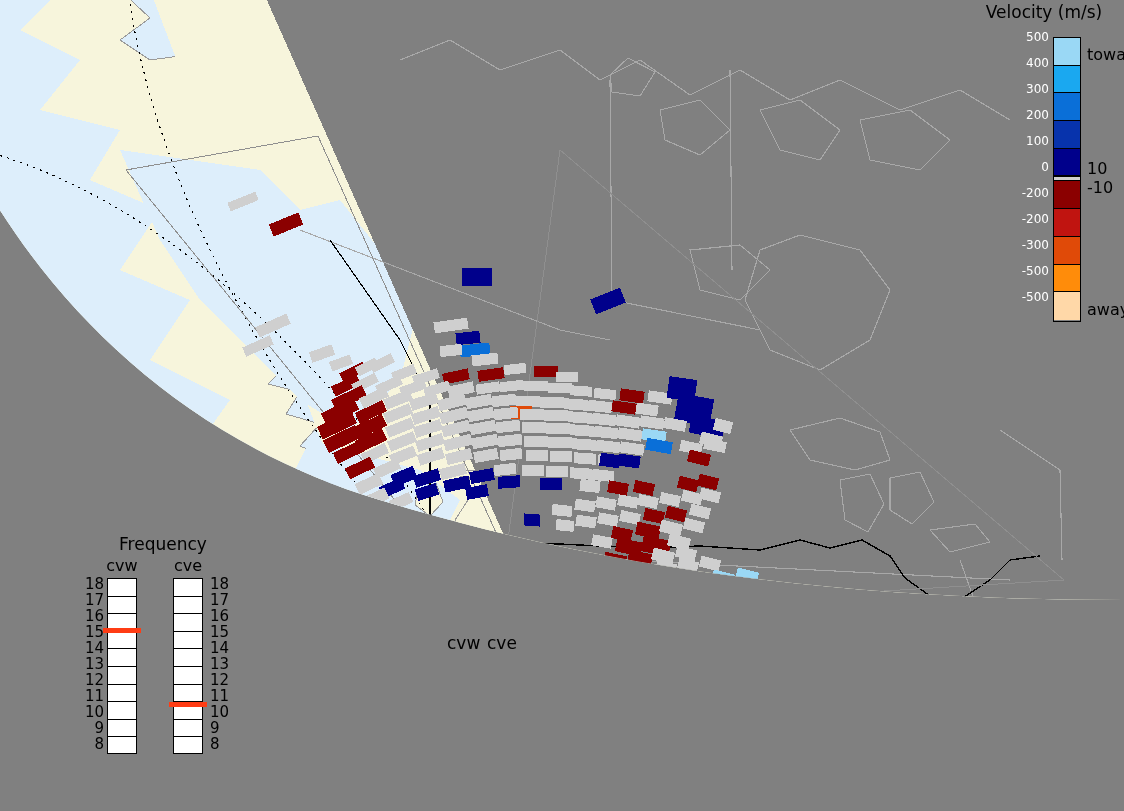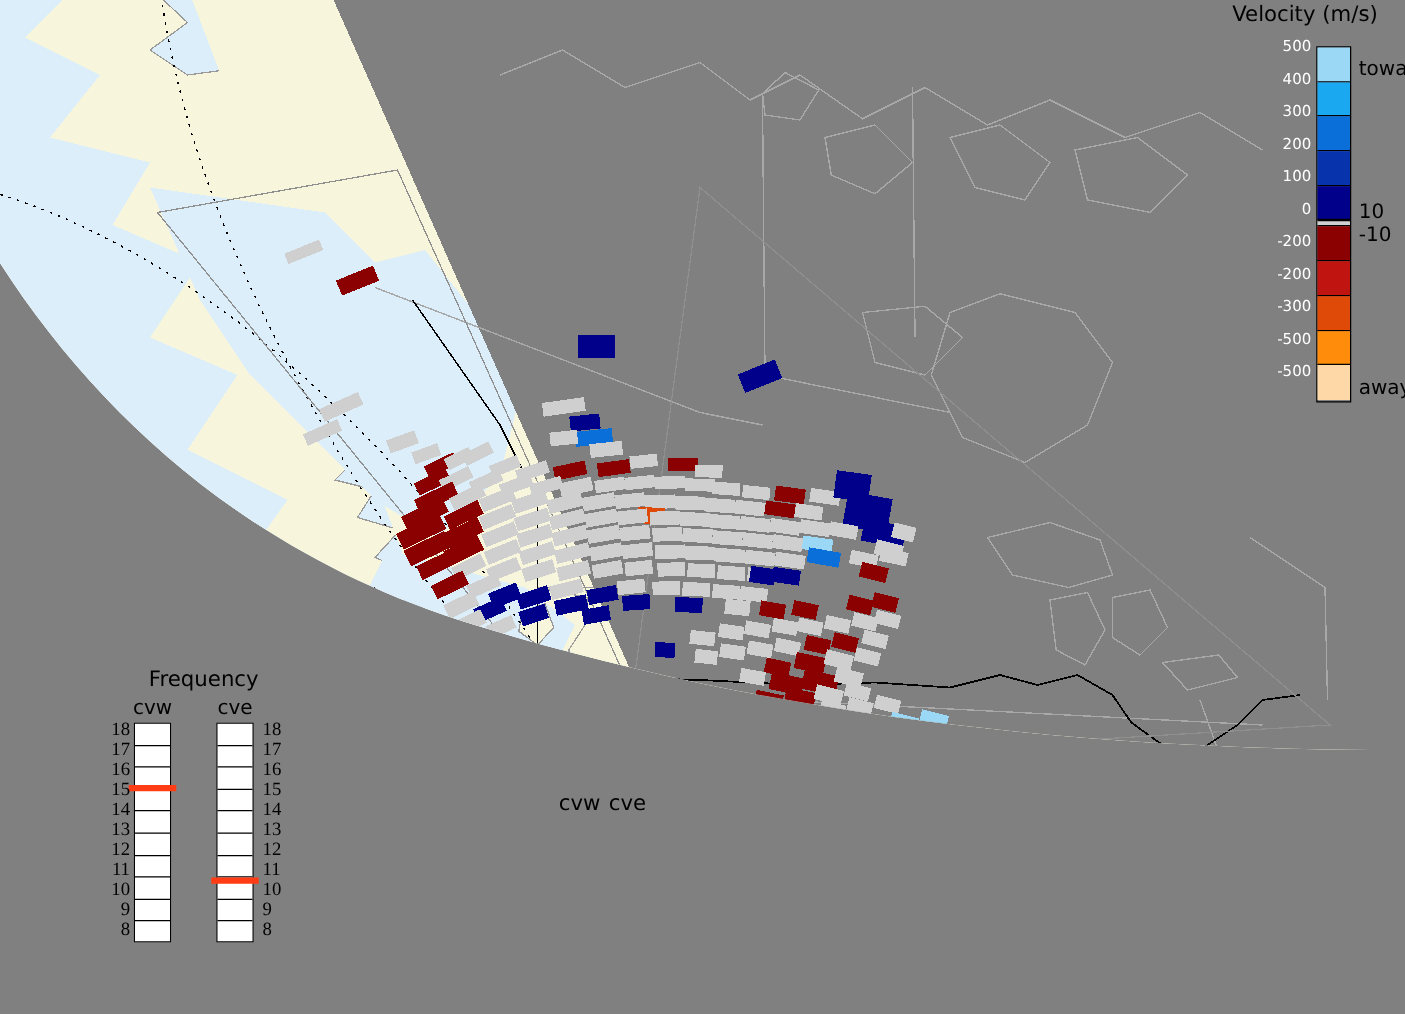--- a/index.html
+++ b/index.html
@@ -33,21 +33,21 @@
   
   #freqpanel{position:absolute;left:88px;top:534px;width:150px;height:240px;}
   #freqtitle{position:absolute;left:0;top:0;width:150px;text-align:center;
              font-size:17px;color:#000;}
   .freqcolhead{position:absolute;top:22px;font-size:16px;color:#000;text-align:center;}
   .freqbox{position:absolute;width:30px;height:176px;border:1.6px solid #000;
            background:#ffffff;box-sizing:border-box;}
   .freqbox .fseg{width:100%;border-bottom:1.2px solid #000;box-sizing:border-box;}
   .freqbox .fseg:last-child{border-bottom:none;}
   .freqmark{position:absolute;width:38px;height:5px;background:#ff3c14;}
-  .freqscale{position:absolute;width:26px;font-family:Liberation Serif, serif;}
+  .freqscale{position:absolute;width:26px;}
   .freqscale div{height:16px;line-height:16px;font-size:15px;color:#000;}
   .scale-left div{text-align:right;}
   .scale-right div{text-align:left;}
 
   
   .sitelabel{position:absolute;font-size:17px;color:#000;}
 </style>
 </head>
 <body>
 

